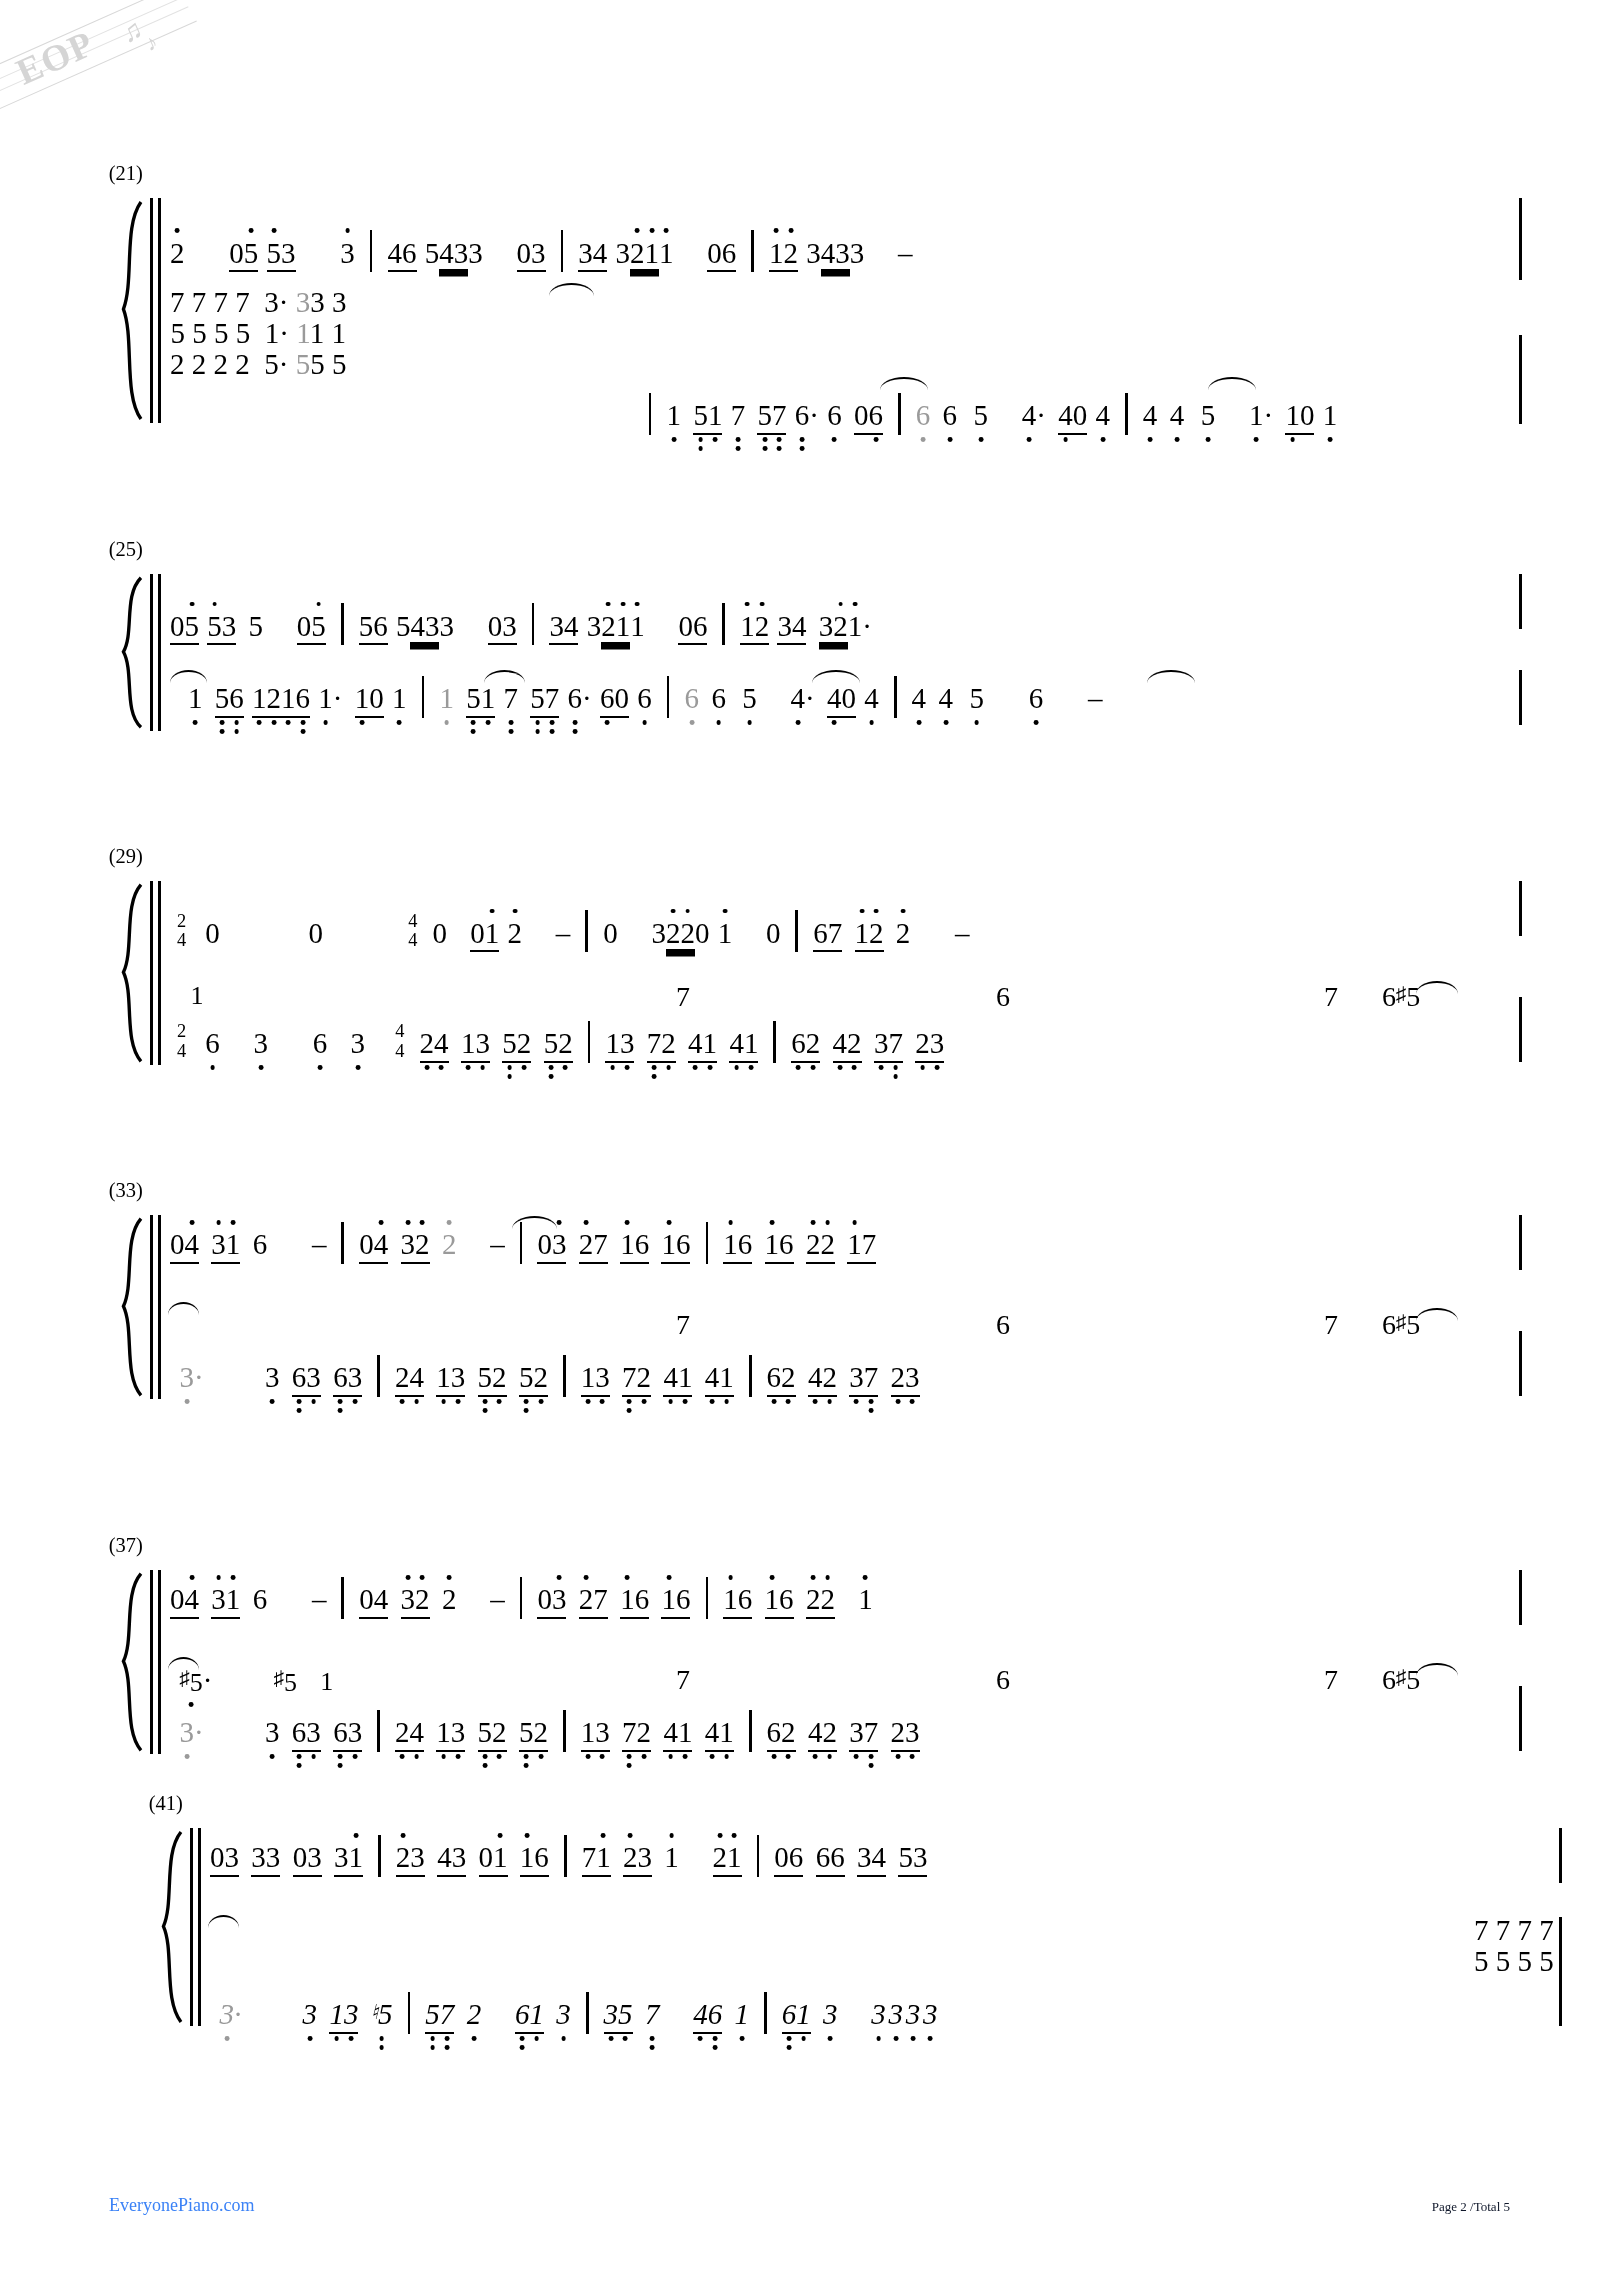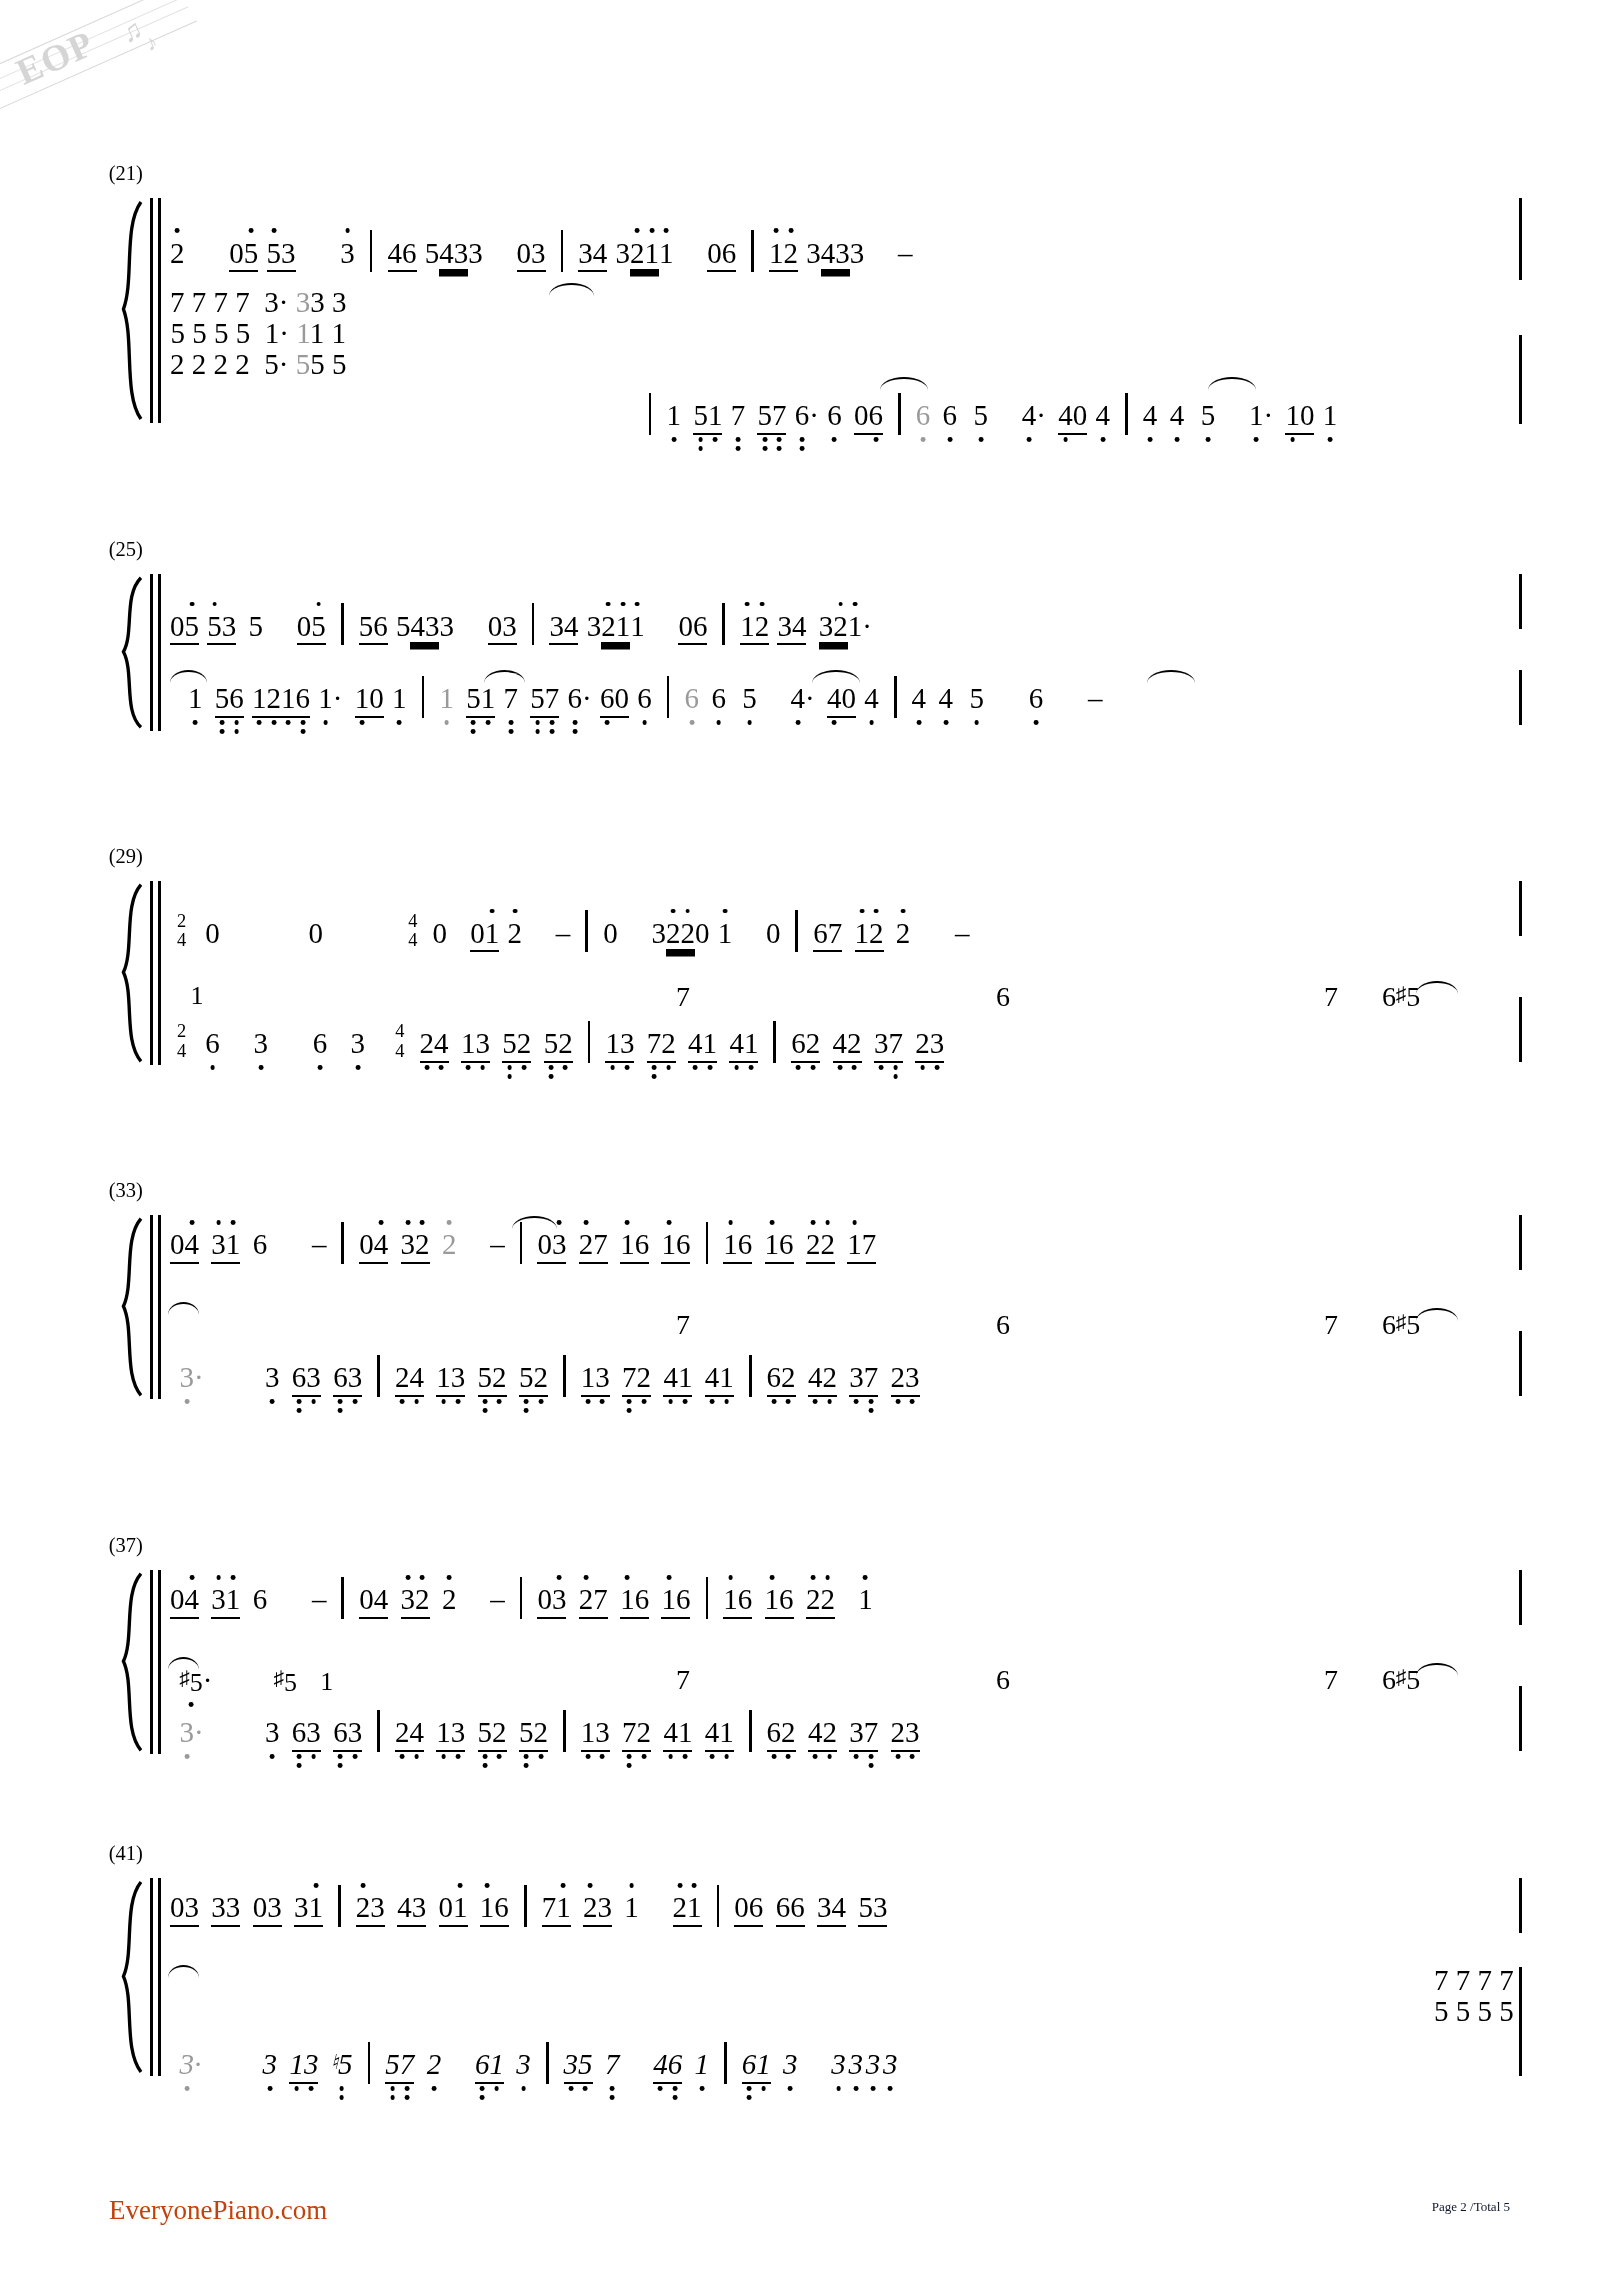--- a/index.html
+++ b/index.html
@@ -60,22 +60,22 @@
     color: #d5d5d5;
     font-size: 27px;
     transform: rotate(-24deg);
   }
 
   
   #footer-left {
     position: absolute;
     left: 109px;
     top: 2195px;
-    font-size: 27px;
-    color: #c2410c;
+    font-size: 18px;
+    color: #3b82f6;
     font-family: "Liberation Serif", serif;
   }
   #footer-right {
     position: absolute;
     right: 113px;
     top: 2199px;
     font-size: 13px;
     color: #0f172a;
     font-family: Liberation Serif, serif;
   }
@@ -597,21 +597,21 @@
     <span class="ul-wrap u1"><span class="n">4<i class="dot-dn"></i></span><span class="n">1<i class="dot-dn"></i></span></span><span class="sp14"></span>
     <span class="ul-wrap u1"><span class="n">4<i class="dot-dn"></i></span><span class="n">1<i class="dot-dn"></i></span></span>
     <span class="bar"></span>
     <span class="ul-wrap u1"><span class="n">6<i class="dot-dn"></i></span><span class="n">2<i class="dot-dn"></i></span></span><span class="sp14"></span>
     <span class="ul-wrap u1"><span class="n">4<i class="dot-dn"></i></span><span class="n">2<i class="dot-dn"></i></span></span><span class="sp14"></span>
     <span class="ul-wrap u1"><span class="n">3<i class="dot-dn"></i></span><span class="n">7<i class="dot-dn"></i><i class="dot-dn2"></i></span></span><span class="sp14"></span>
     <span class="ul-wrap u1"><span class="n">2<i class="dot-dn"></i></span><span class="n">3<i class="dot-dn"></i></span></span>
   </div>
 </div>
 
-<div class="system" id="sys41" style="top:1878px; height:225px;">
+<div class="system" id="sys41" style="top:1828px; height:225px;margin-left:40px;">
   <div class="measure-number">(41)</div>
 
   <div class="brace">
     <svg width="31" height="198" viewBox="0 0 46 290">
       <path d="M40 4 C 14 36, 30 108, 14 144 C 30 180, 14 252, 40 286" fill="none" stroke="#000" stroke-width="5"></path>
     </svg>
   </div>
   <div class="leftbars" style="height:198px;">
     <div class="b b1" style="height:198px;"></div>
     <div class="b b2" style="height:198px;"></div>

